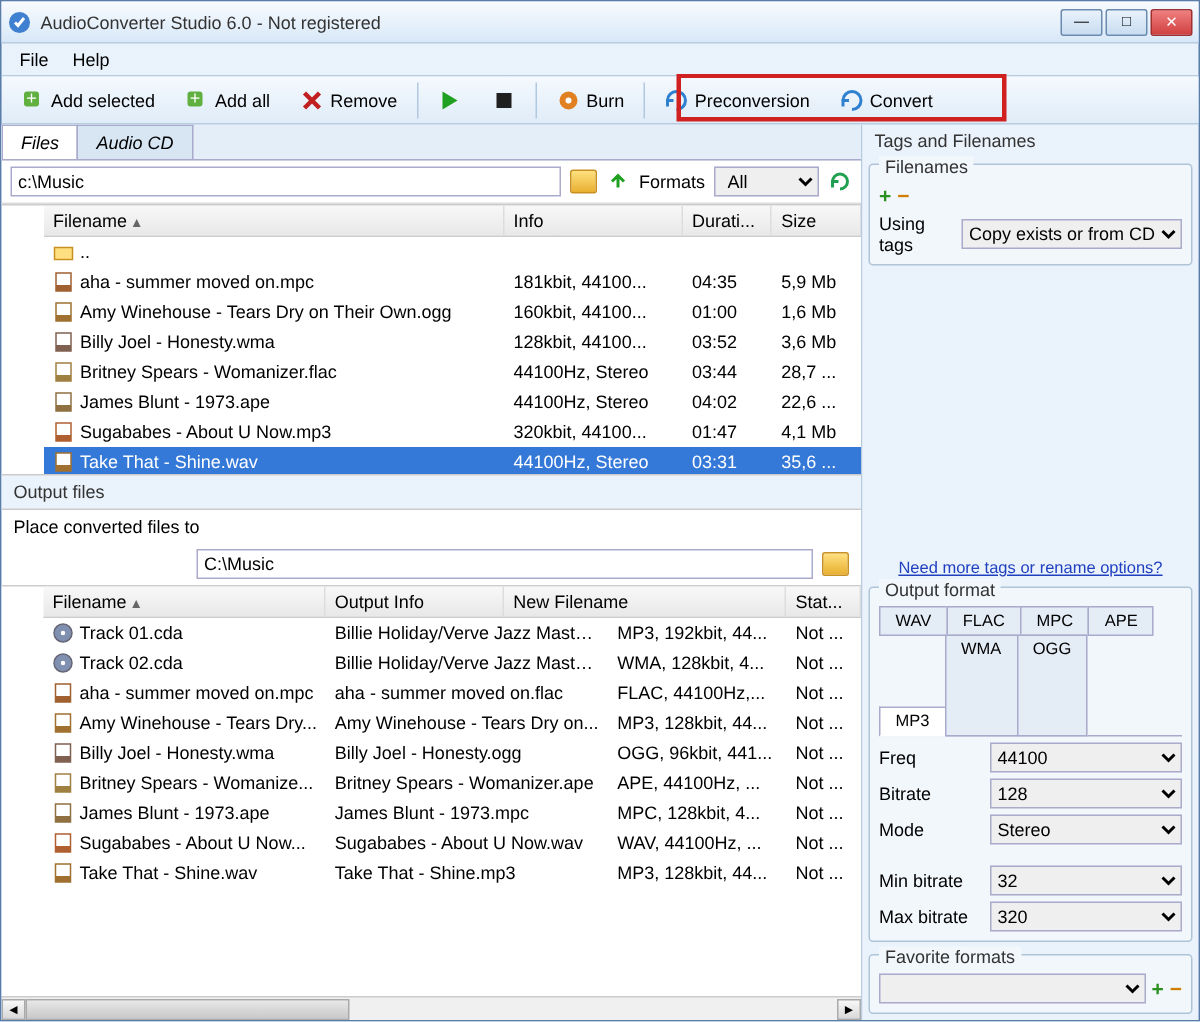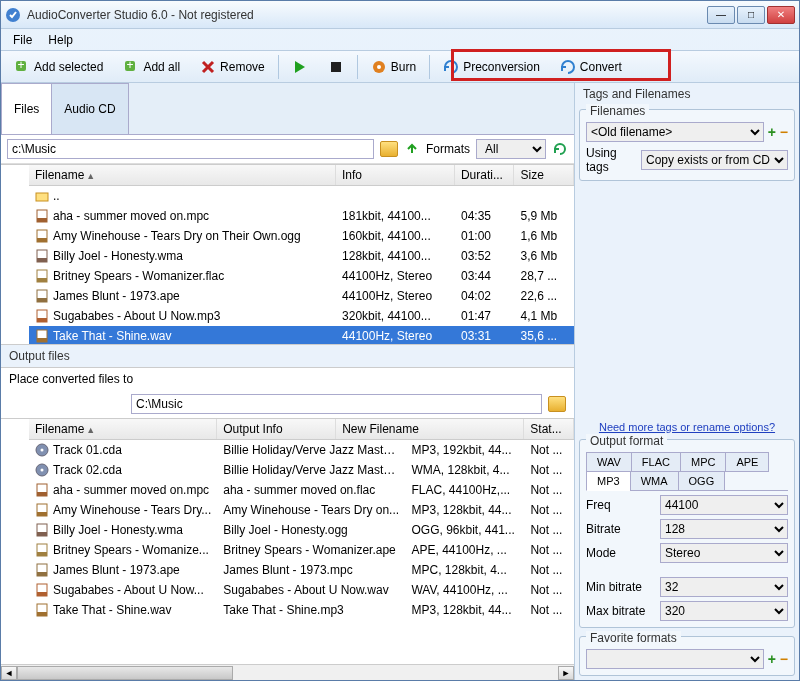--- a/index.html
+++ b/index.html
@@ -15,21 +15,21 @@
 .menubar span { padding:2px 6px; }
 .toolbar { height: 32px; display:flex; align-items:center; padding:2px 4px; gap:2px; border-bottom:1px solid #b8cce0; background:linear-gradient(#f4f9fe,#e0ecf8);}
 .tbtn { display:flex; align-items:center; gap:4px; padding:3px 8px; border:1px solid transparent; border-radius:3px; }
 .tsep{ width:1px; height:24px; background:#b0c8e0; margin:0 2px;}
 .ticon{ width:16px; height:16px; display:inline-block; }
 .highlight-box{ position:absolute; border:3px solid #d02020; pointer-events:none; }
 .body-row{ flex:1; display:flex; overflow:hidden; }
 .left-pane{ flex:1; display:flex; flex-direction:column; border-right:1px solid #b8cce0; background:#fff; min-width:0;}
 .right-pane{ width:224px; display:flex; flex-direction:column; background:#eaf2fb; }
 .tabs{ display:flex; border-bottom:1px solid #aac; background:#e4eef8;}
-.tab{ padding:18px 12px; border:1px solid #aac; border-bottom:none; background:#d8e6f4; margin-right:-1px;}
+.tab{ padding:4px 12px; border:1px solid #aac; border-bottom:none; background:#d8e6f4; margin-right:-1px;font-style:italic;}
 .tab.active{ background:#fff; }
 .pathrow{ display:flex; align-items:center; gap:6px; padding:4px 6px; border-bottom:1px solid #ddd;}
 .pathrow input, .pathrow select{ height:20px; border:1px solid #aac; padding:0 4px;}
 .pathrow input.path{ flex:1; }
 .folder-icon{ width:18px; height:16px; background:linear-gradient(#ffe080,#e8b030); border:1px solid #c89020; border-radius:2px;}
 .list{ flex:1; overflow:auto; background:#fff; border-top:1px solid #ccc;padding-left:28px;}
 .list-header{ display:flex; background:linear-gradient(#f8f8f8,#e8e8e8); border-bottom:1px solid #ccc; position:sticky; top:0;}
 .list-header > div{ padding:3px 6px; border-right:1px solid #ddd; overflow:hidden; white-space:nowrap; text-overflow:ellipsis;}
 .row{ display:flex; align-items:center; height:20px; }
 .row.selected{ background:#3478d8; color:#fff;}
@@ -40,21 +40,21 @@
 .subrow{ padding:4px 8px; display:flex; align-items:center; gap:6px;}
 .subrow input.path{ flex:1; height:20px; border:1px solid #aac; padding:0 4px;}
 .groupbox{ border:1px solid #b0c4d8; margin:4px; padding:6px; border-radius:3px; background:#f2f7fc;}
 .groupbox .gt{ position:relative; top:-12px; background:#f2f7fc; padding:0 4px; display:inline-block; color:#333;}
 .gb-body{ margin-top:-8px; display:flex; flex-direction:column; gap:4px;}
 .gb-row{ display:flex; align-items:center; gap:4px;}
 .gb-row label{ width:70px;}
 .gb-row select, .gb-row input{ flex:1; height:20px; border:1px solid #aac;}
 .fmt-tabs{ display:flex; flex-wrap:wrap; border-bottom:1px solid #aac;}
 .fmt-tab{ padding:3px 10px; border:1px solid #aac; background:#e4ecf6; margin:0 -1px -1px 0; font-size:11px;}
-.fmt-tab.active{ background:#fff; border-bottom:1px solid #fff;}
+.fmt-tab.active{ background:#fff; border-bottom:1px solid #fff;margin-top:48px;}
 .link{ color:#2040c0; text-decoration:underline; text-align:center; padding:2px 6px; font-size:11px;}
 .scrollbar{ height:16px; background:#f0f0f0; border-top:1px solid #ccc; display:flex; align-items:center;}
 .sb-btn{ width:16px; height:14px; background:linear-gradient(#f8f8f8,#d8d8d8); border:1px solid #aaa; display:flex; align-items:center; justify-content:center; font-size:9px;}
 .sb-track{ flex:1; position:relative; height:14px;}
 .sb-thumb{ position:absolute; left:0; width:40%; height:14px; background:linear-gradient(#e8e8e8,#c8c8c8); border:1px solid #aaa;}
 .plus{ color:#2a9020; font-weight:bold; font-size:14px;}
 .minus{ color:#d08000; font-weight:bold; font-size:14px;}
 .sort-arrow{ font-size:9px; color:#666; margin-left:2px;}
 </style>
 </head>
@@ -392,21 +392,20 @@
         <div class="sb-btn">►</div>
       </div>
     </div>
 
     <div class="right-pane">
       <div style="padding:4px 8px; color:#333;">Tags and Filenames</div>
       <div class="groupbox">
         <span class="gt">Filenames</span>
         <div class="gb-body">
           <div class="gb-row">
-            <select><option>&lt;Old filename&gt;</option></select>
             <span class="plus">+</span>
             <span class="minus">−</span>
           </div>
           <div class="gb-row">
             <label>Using tags</label>
             <select><option>Copy exists or from CD</option></select>
           </div>
         </div>
       </div>
       <div style="flex:1;"></div>

